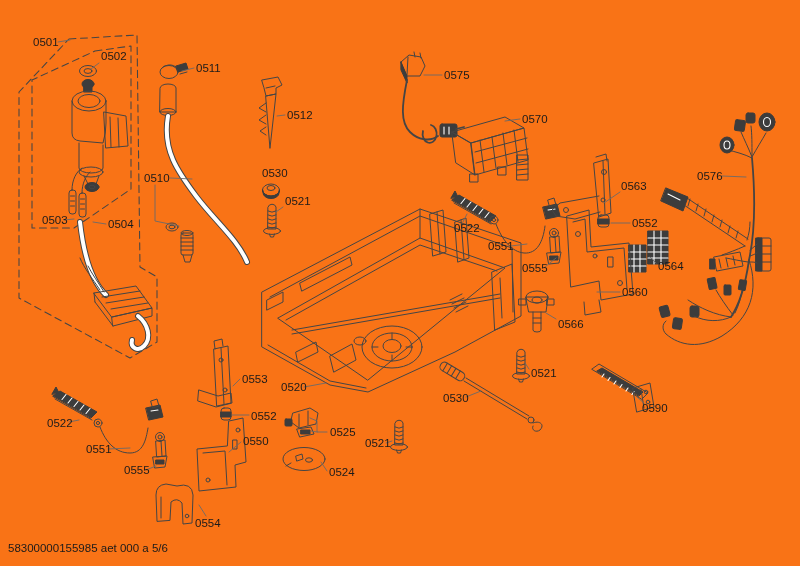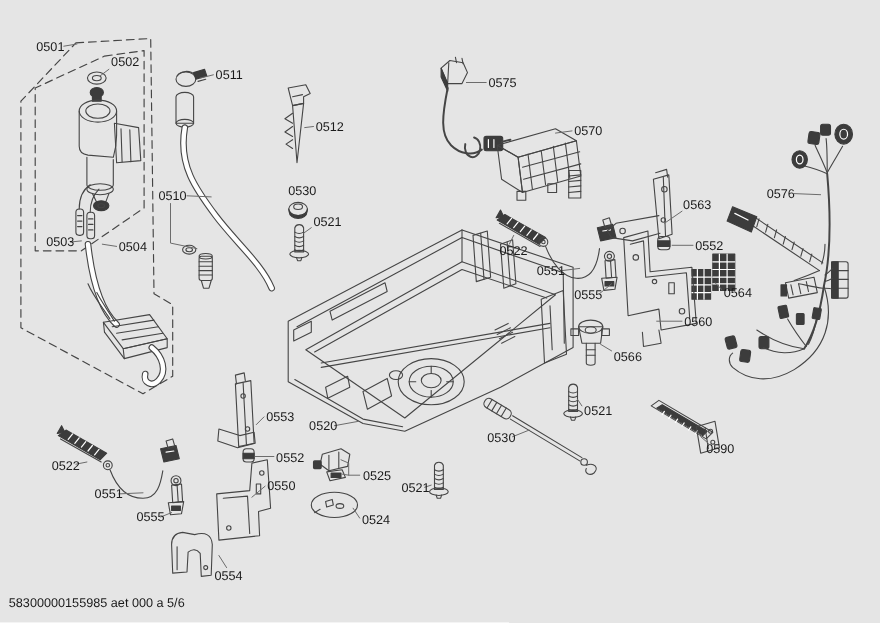--- a/index.html
+++ b/index.html
@@ -1,16 +1,16 @@
 <!DOCTYPE html>
 <html><head>
 <meta charset="utf-8">
 <style>
   html,body{margin:0;padding:0;background:#ffffff;}
-  .stage{position:relative;width:800px;height:566px;background:#e5e5e5;overflow:hidden;}
+  .stage{position:relative;width:800px;height:566px;background:#f97316;overflow:hidden;}
   svg{display:block;}
   #art *{fill:none;stroke:#454545;stroke-width:1;stroke-linecap:round;stroke-linejoin:round;}
   #art .dark{fill:#3c3c3c;stroke:#3c3c3c;}
   #art .wht{stroke:#ffffff;fill:none;stroke-width:1.1;}
   #art .dsh{stroke-dasharray:7 4.5;stroke-width:1.05;}
   #art .ld{stroke:#6a6a6a;stroke-width:0.9;}
   #art .tO{stroke:#454545;stroke-width:6;}
   #art .tI{stroke:#ffffff;stroke-width:4;}
   #art .w2{stroke-width:1.8;}
   #art text{stroke:none;fill:#1b1b1b;}

